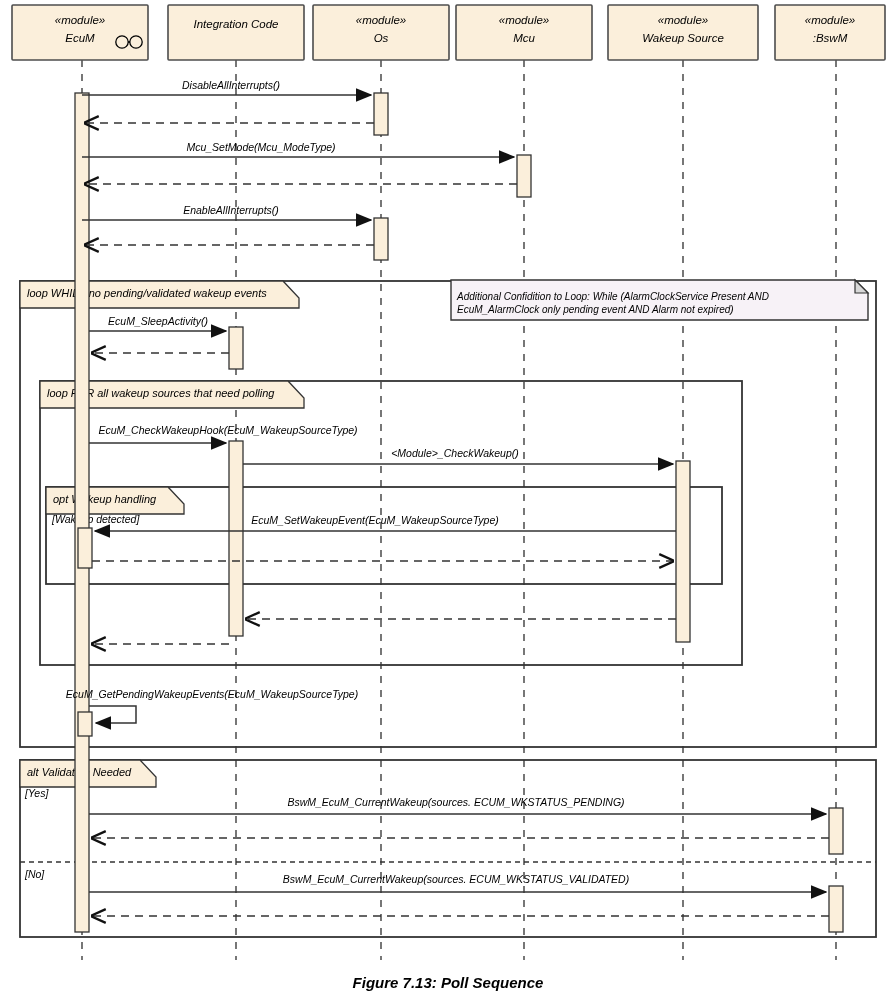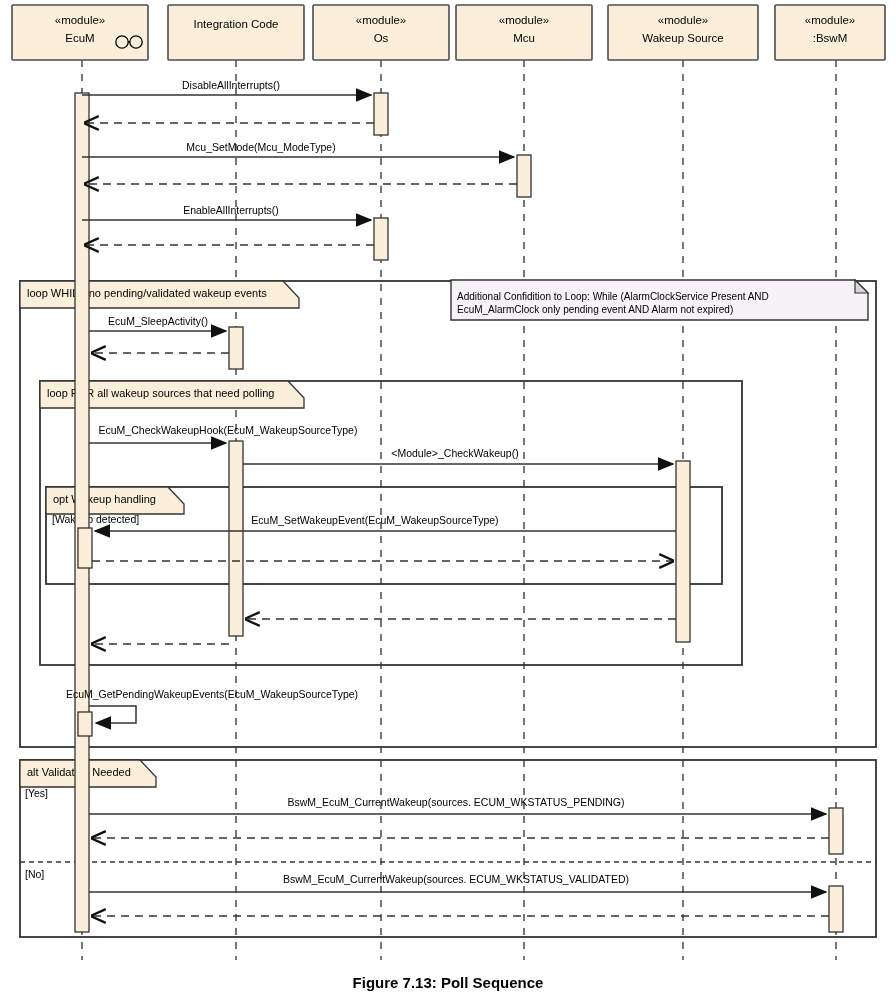--- a/index.html
+++ b/index.html
@@ -1,17 +1,17 @@
 <!DOCTYPE html>
 <html><head>
 <meta charset="utf-8">
 <style>
   html,body{margin:0;padding:0;background:#ffffff;}
   body{width:896px;height:1006px;font-family:"Liberation Sans",sans-serif;}
-  #stage{position:relative;width:896px;height:1006px;overflow:hidden;}
+  #stage{position:relative;width:896px;height:1006px;overflow:hidden;font-style:italic;}
   svg#diagram{position:absolute;left:0;top:0;}
   .hdr-box{fill:#FBEFDB;stroke:#4d4d4d;stroke-width:1.6;}
   .hdr-txt{font-family:"Liberation Sans",sans-serif;font-size:11.5px;fill:#000;text-anchor:middle;}
   .lifeline{stroke:#555;stroke-width:1.6;stroke-dasharray:7 7;fill:none;}
   .act{fill:#FBEFDB;stroke:#333;stroke-width:1.3;}
   .msg{stroke:#333;stroke-width:1.5;fill:none;}
   .msg-dash{stroke:#333;stroke-width:1.5;fill:none;stroke-dasharray:8 6;}
   .msg-txt{font-family:"Liberation Sans",sans-serif;font-size:10.5px;fill:#000;text-anchor:middle;}
   .frame{fill:none;stroke:#333;stroke-width:1.8;}
   .frame-div{stroke:#333;stroke-width:1.4;stroke-dasharray:5 4;fill:none;}

